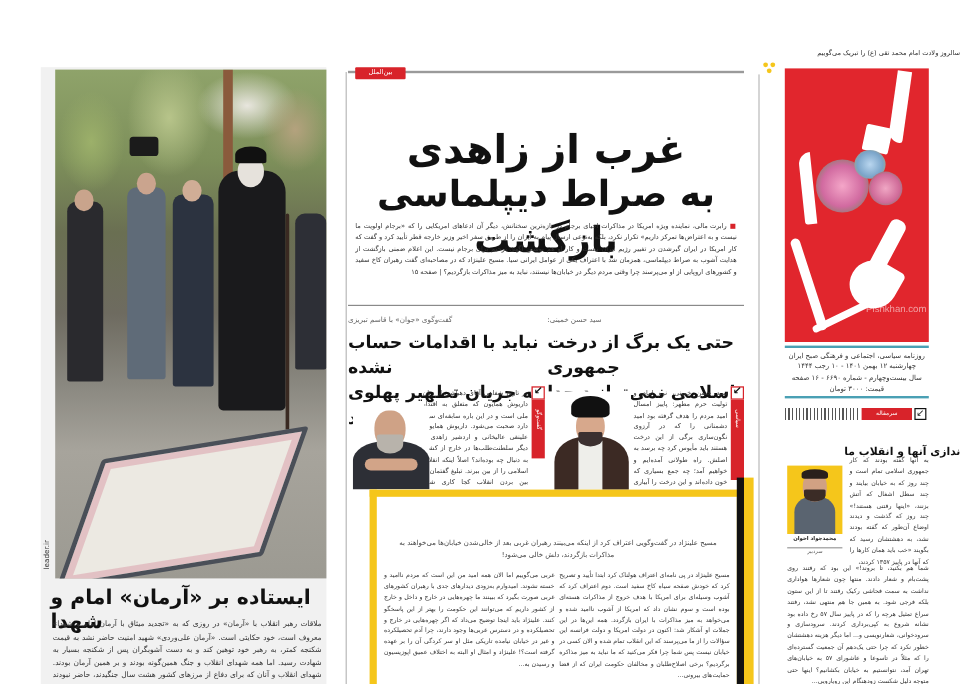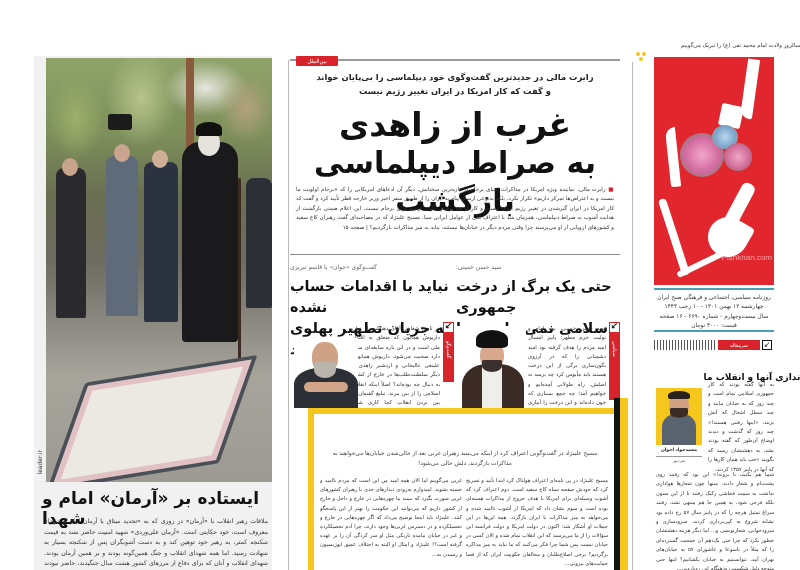--- a/index.html
+++ b/index.html
@@ -127,24 +127,20 @@
     <div class="left-body">ملاقات رهبر انقلاب با «آرمان» در روزی که به «تجدید میثاق با آرمان امام و شهدا» معروف است، خود حکایتی است. «آرمان علی‌وردی» شهید امنیت حاضر نشد به قیمت شکنجه کمتر، به رهبر خود توهین کند و به دست آشوبگران پس از شکنجه بسیار به شهادت رسید. اما همه شهدای انقلاب و جنگ همین‌گونه بودند و بر همین آرمان بودند. شهدای انقلاب و آنان که برای دفاع از مرزهای کشور هشت سال جنگیدند، حاضر نبودند توهین به دین و</div>
   </div>
 
   <div class="vline-left"></div>
   <div class="top-rule"></div>
 
   <div class="center-col">
     <div class="tag-red" style="top:0;">
       <span>بین‌الملل</span>
     </div>
-    <div class="kicker">
-      <div>رابرت مالی در جدیدترین گفت‌وگوی خود دیپلماسی را بی‌پایان خواند</div>
-      <div>و گفت که کار امریکا در ایران تغییر رژیم نیست</div>
-    </div>
     <div class="headline">
       <div>غرب از زاهدی</div>
       <div style="font-size:30px;">به صراط دیپلماسی بازگشت</div>
     </div>
     <div class="lead">
       <span class="red-mark">■ </span><span>رابرت مالی، نماینده ویژه امریکا در مذاکرات احیای برجام در تازه‌ترین سخنانش، دیگر آن ادعاهای امریکایی را که «برجام اولویت ما نیست و به اعتراض‌ها تمرکز داریم» تکرار نکرد، بلکه به‌نوعی ارسال پیام به ایران را از طریق سفر اخیر وزیر خارجه قطر تأیید کرد و گفت که کار امریکا در ایران گیرشدن در تغییر رژیم ایران نیست و کار او هم نوشتن آگهی ترحیم برای برجام نیست. این اعلام ضمنی بازگشت از هدایت آشوب به صراط دیپلماسی، همزمان شد با اعتراف یکی از عوامل ایرانی سیا. مسیح علینژاد که در مصاحبه‌ای گفت رهبران کاخ سفید و کشورهای اروپایی از او می‌پرسند چرا وقتی مردم دیگر در خیابان‌ها نیستند، نباید به میز مذاکرات بازگردیم؟ | صفحه ۱۵</span>
     </div>
     <div class="rule2"></div>
 
     <div class="sub-story story-right">

